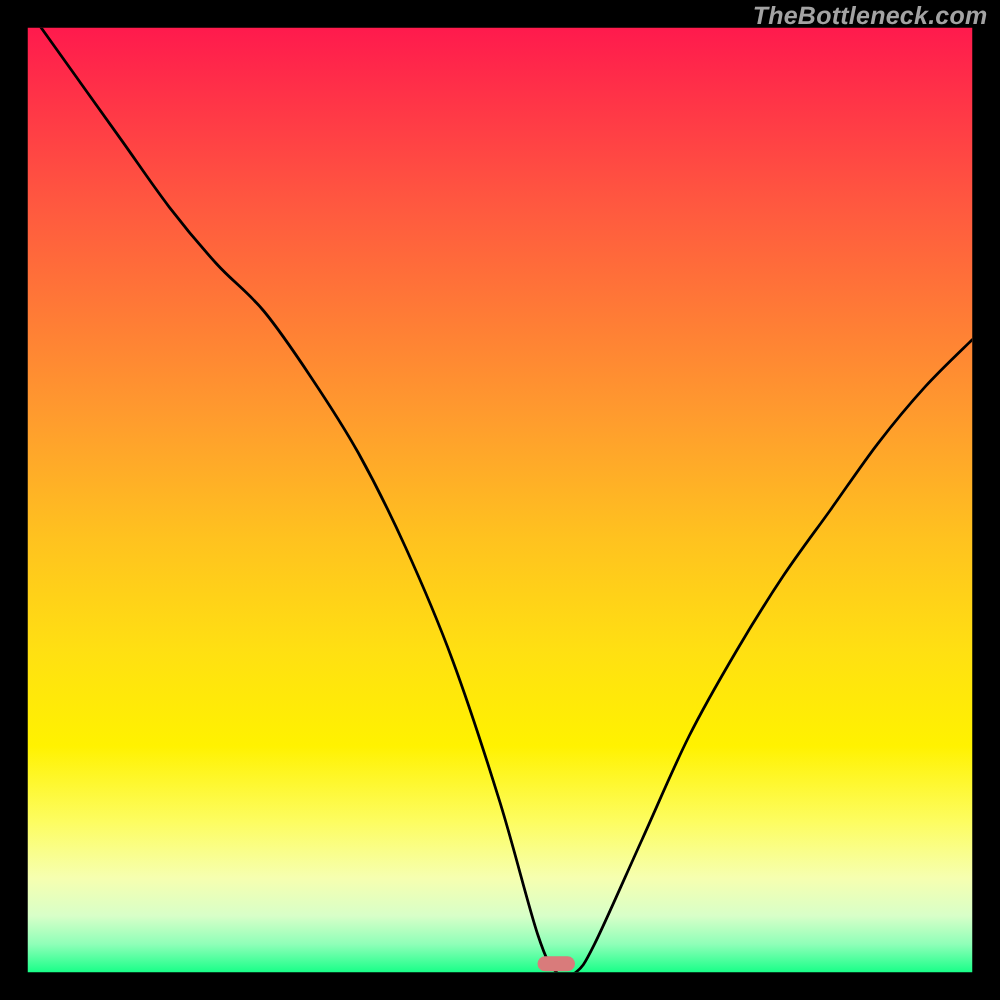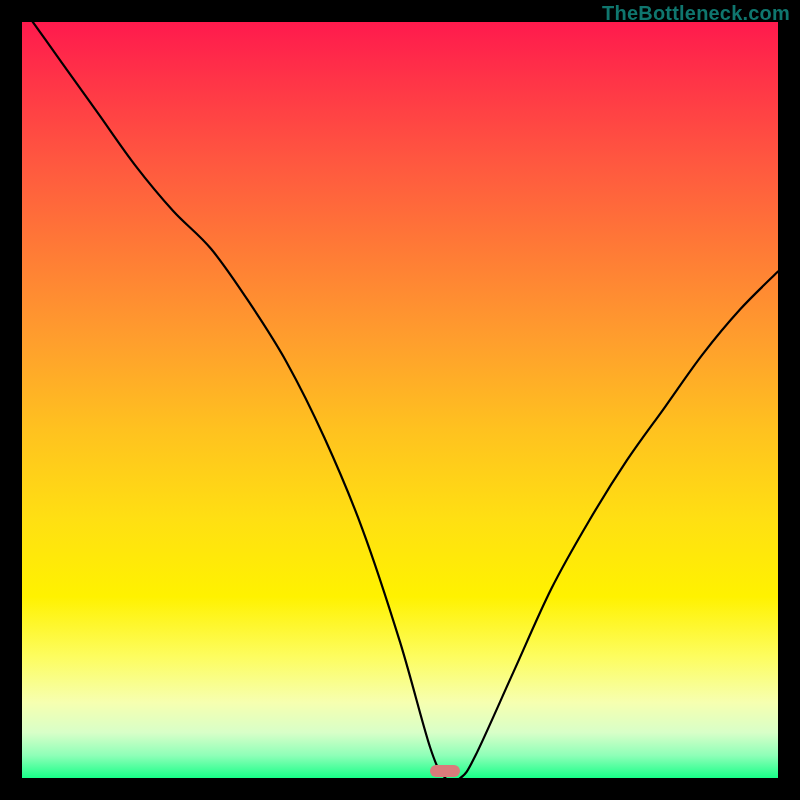--- a/index.html
+++ b/index.html
@@ -54,23 +54,24 @@
     border-radius: 6px;
     background: #d97b7b;
   }
   .watermark {
     position: absolute;
     top: 2px;
     right: 10px;
     font-family: Arial, Helvetica, sans-serif;
     font-size: 20px;
     font-weight: 600;
-    color: #0f766e;
+    color: #a3a3a3;
     letter-spacing: 0.2px;
     user-select: none;
+    font-style: italic;
   }
 </style>
 </head>
 <body>
 
 <div class="frame">
   <div class="plot-area">
     <div class="gradient"></div>
     <svg class="curve" viewBox="0 0 756 756" preserveAspectRatio="none">
       <path d="M 0.00 -15.12 C 6.30 -6.30, 25.20 20.16, 37.80 37.80 C 50.40 55.44, 63.00 73.08, 75.60 90.72 C 88.20 108.36, 100.80 127.26, 113.40 143.64 C 126.00 160.02, 138.60 175.14, 151.20 189.00 C 163.80 202.86, 176.40 211.68, 189.00 226.80 C 201.60 241.92, 214.20 260.82, 226.80 279.72 C 239.40 298.62, 252.00 317.52, 264.60 340.20 C 277.20 362.88, 289.80 388.08, 302.40 415.80 C 315.00 443.52, 327.60 472.50, 340.20 506.52 C 352.80 540.54, 366.66 583.38, 378.00 619.92 C 389.34 656.46, 400.68 703.08, 408.24 725.76 C 415.80 748.44, 418.32 750.96, 423.36 756.00 C 428.40 761.04, 433.44 759.78, 438.48 756.00 C 443.52 752.22, 444.78 750.96, 453.60 733.32 C 462.42 715.68, 478.80 677.88, 491.40 650.16 C 504.00 622.44, 516.60 592.20, 529.20 567.00 C 541.80 541.80, 554.40 520.38, 567.00 498.96 C 579.60 477.54, 592.20 457.38, 604.80 438.48 C 617.40 419.58, 630.00 403.20, 642.60 385.56 C 655.20 367.92, 667.80 349.02, 680.40 332.64 C 693.00 316.26, 705.60 301.14, 718.20 287.28 C 730.80 273.42, 749.70 255.78, 756.00 249.48"></path>

